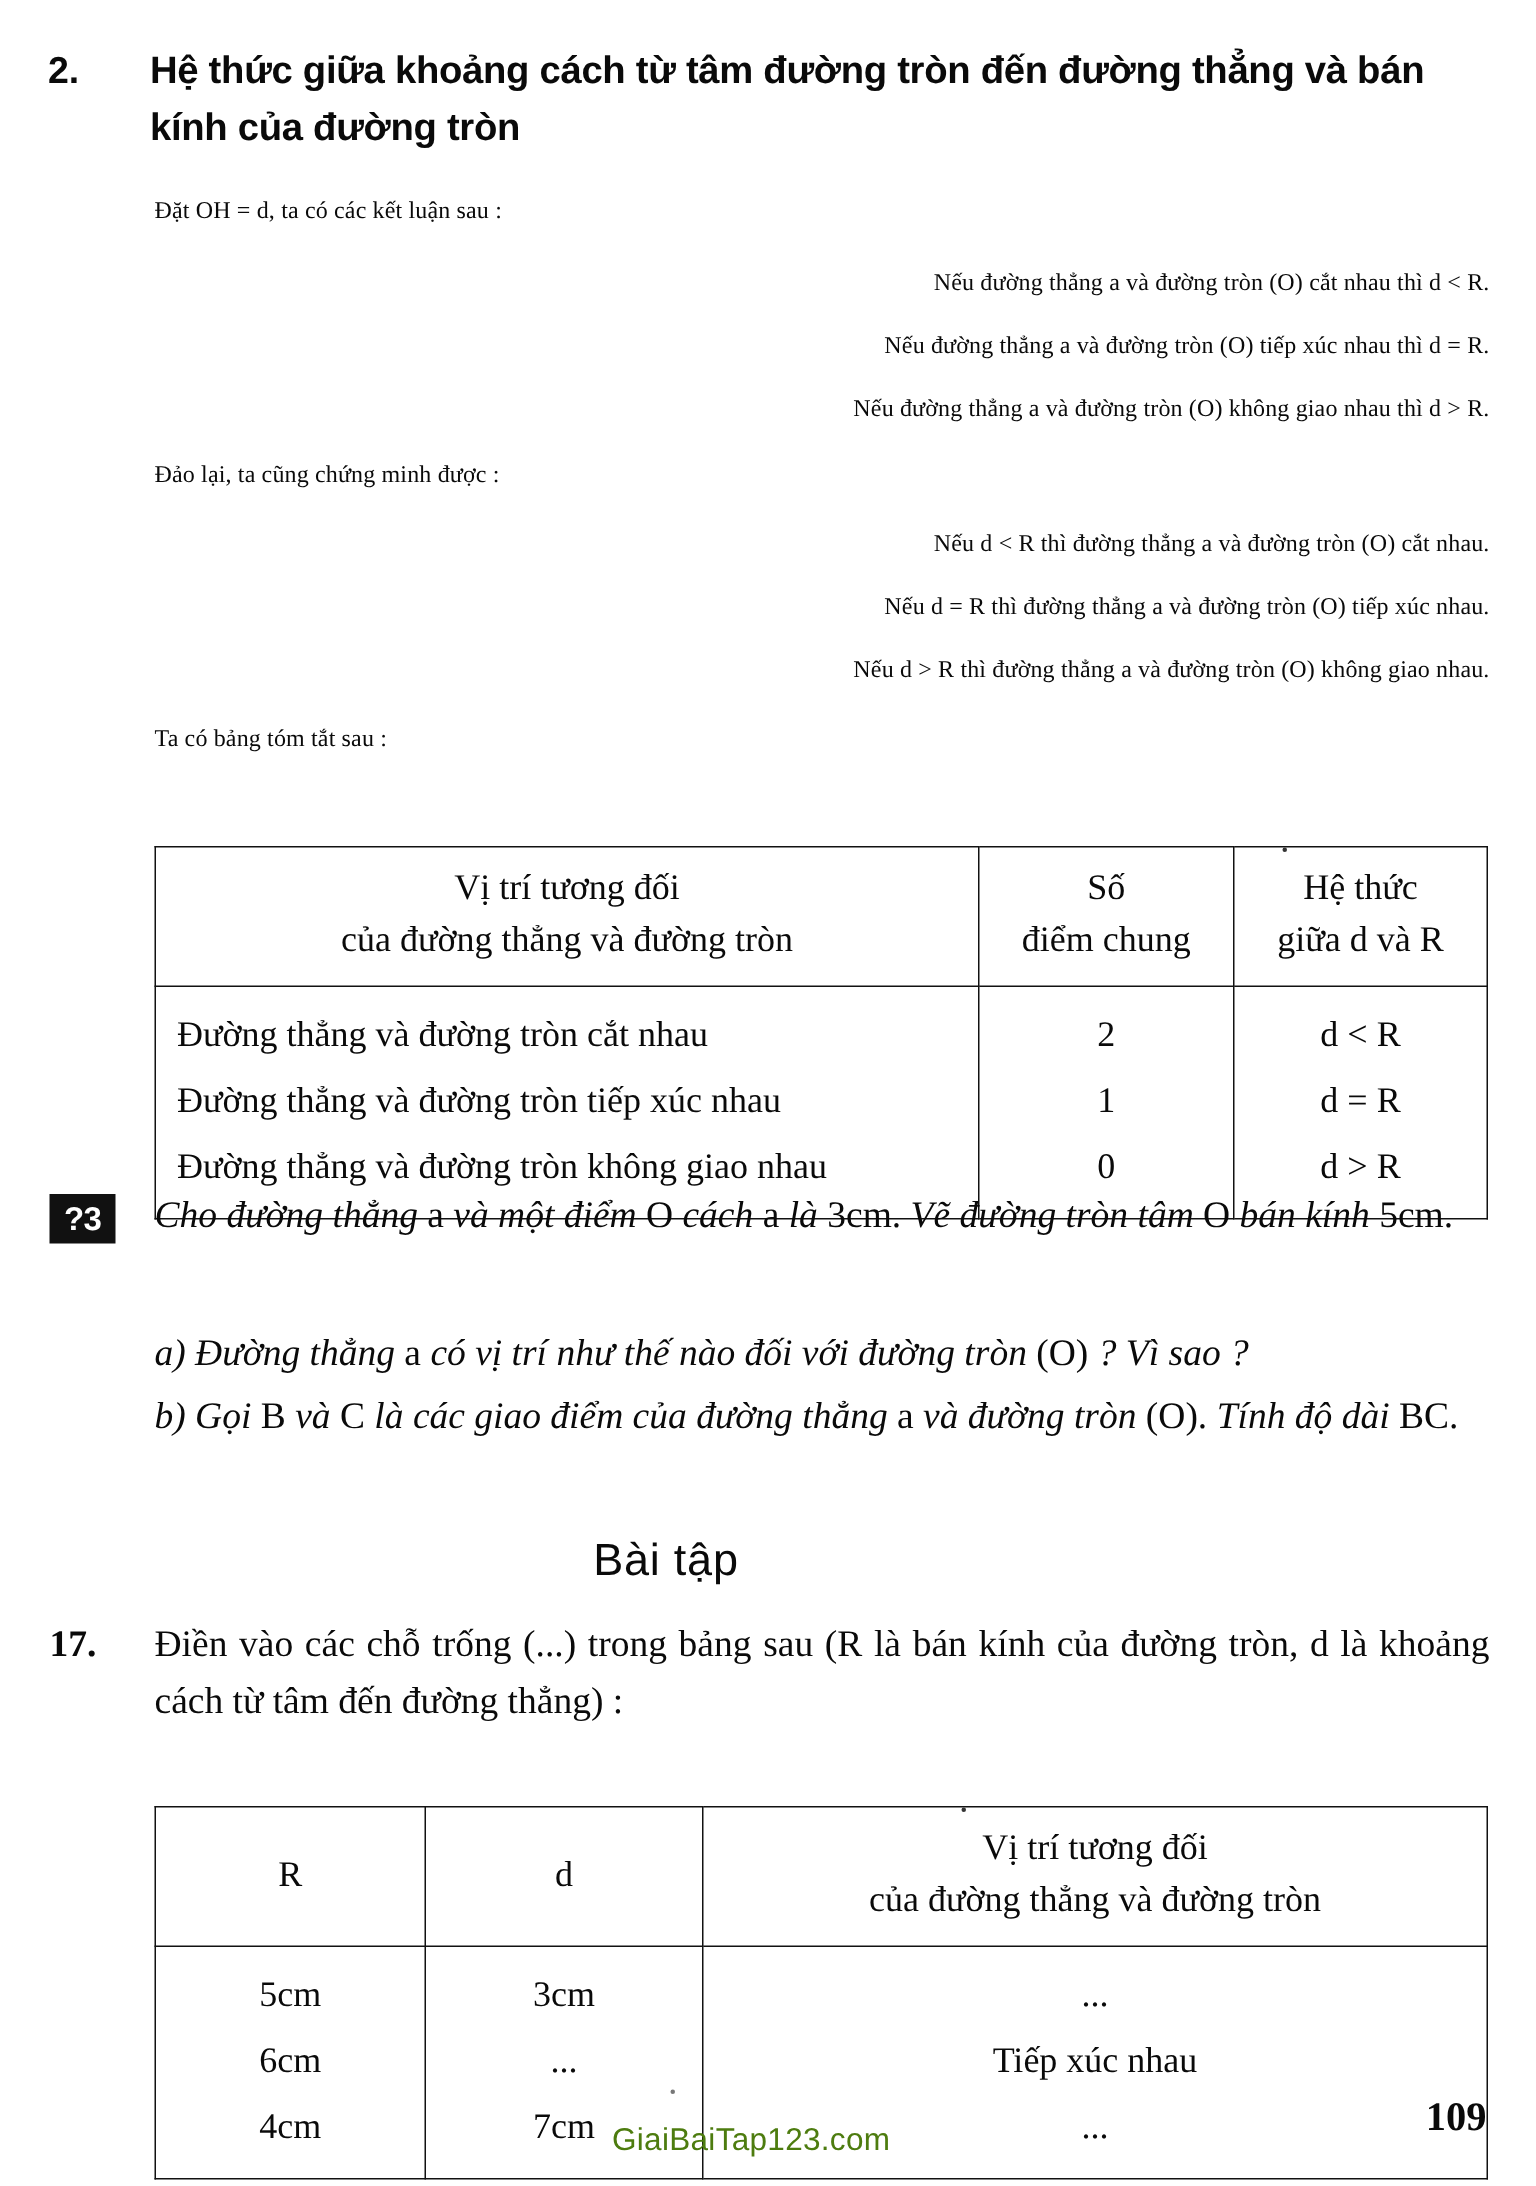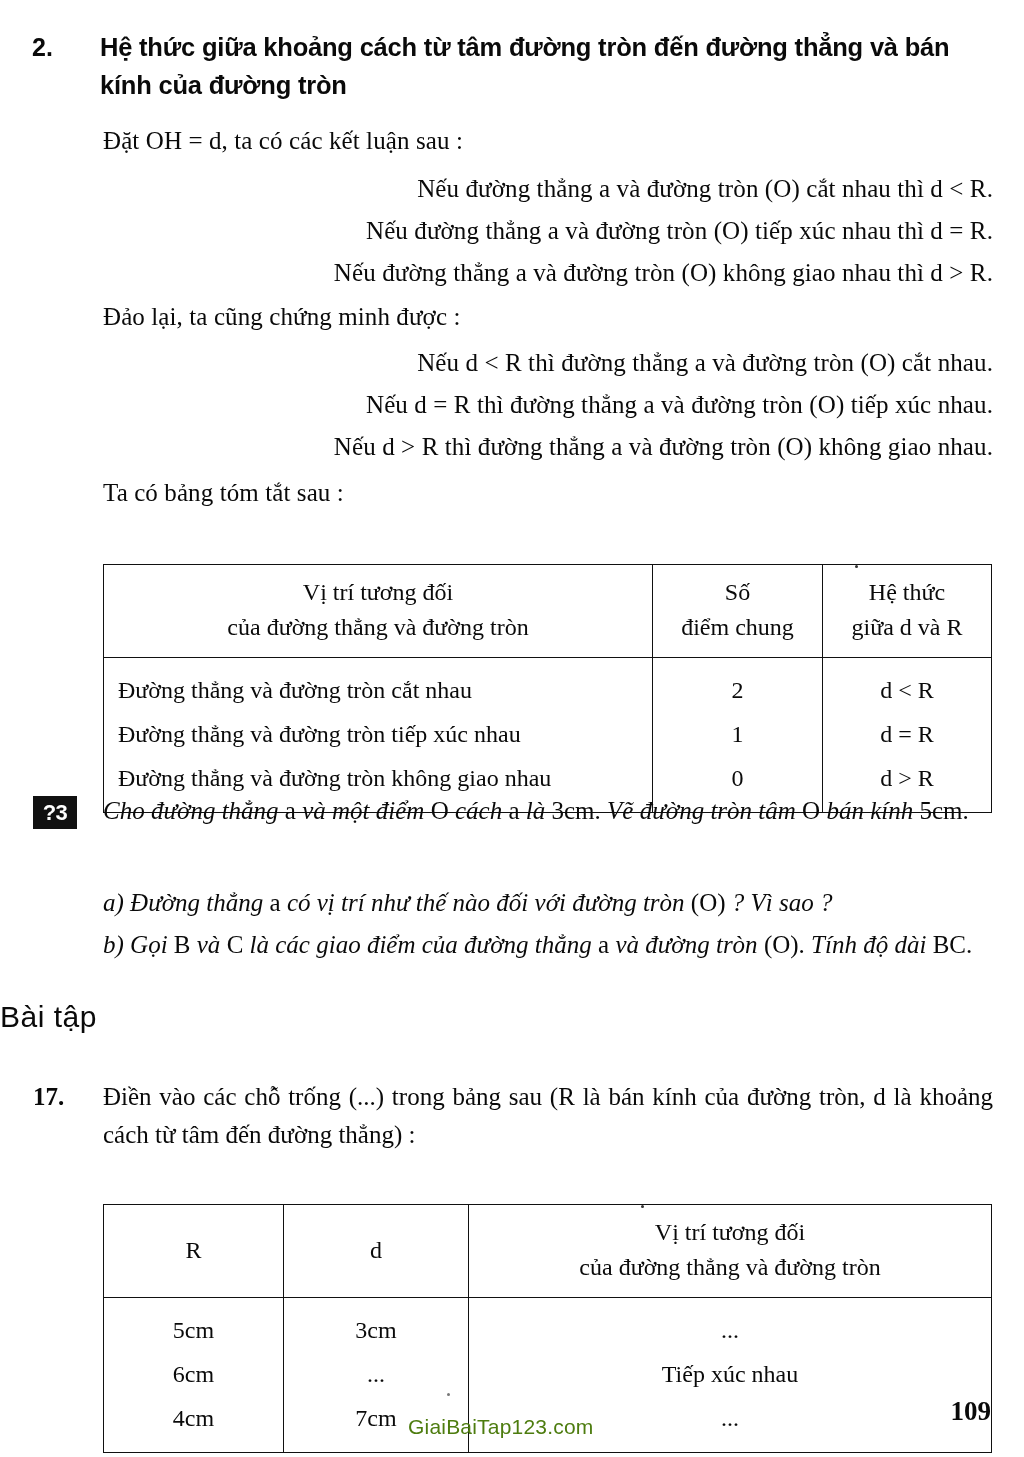--- a/index.html
+++ b/index.html
@@ -45,21 +45,21 @@
     font-size: 25.5px;
     line-height: 38px;
     letter-spacing: -0.2px;
     flex: 1 1 auto;
     width: 892px;
   }
 
   
   .para {
     position: absolute;
-    font-size: 25px;
+    font-size: 16px;
     line-height: 38px;
     letter-spacing: 0.1px;
   }
   .lead   { left: 103px; width: 890px; }
   .indent { left: 133px; width: 860px; text-align: right; }
 
   
   .tbl {
     position: absolute;
     border-collapse: collapse;
@@ -139,23 +139,23 @@
     width: 890px;
     font-style: italic;
     font-size: 25px;
     line-height: 38px;
   }
 
   
   .baitap {
     position: absolute;
     left: 0;
-    top: 996px;
+    top: 1020px;
     width: 888px;
-    text-align: left;
+    text-align: center;
     font-family: "Liberation Sans", "DejaVu Sans", sans-serif;
     font-size: 30px;
     line-height: 42px;
     letter-spacing: 0.5px;
   }
 
   
   .ex {
     position: absolute;
     left: 33px;

